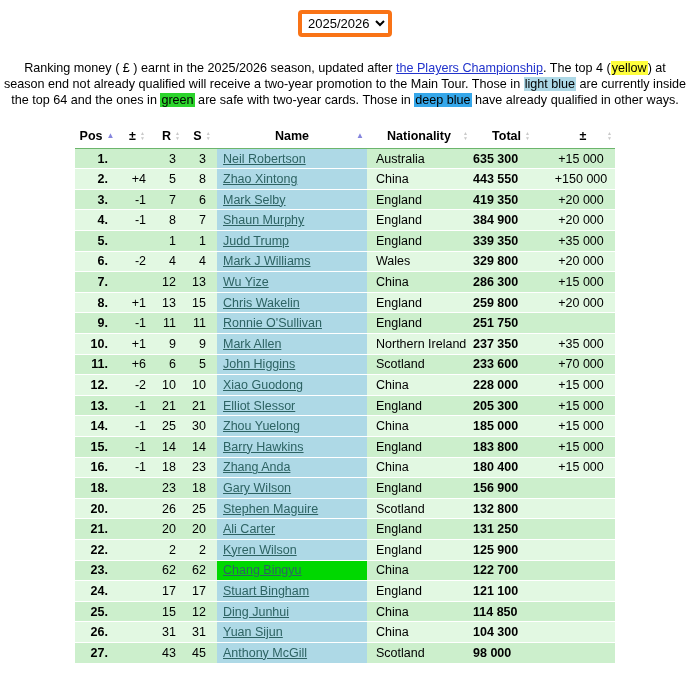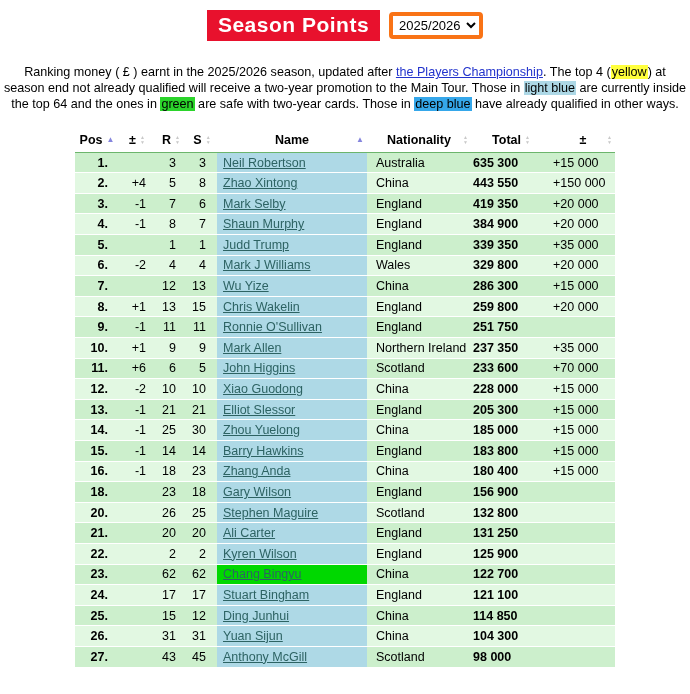--- a/index.html
+++ b/index.html
@@ -40,27 +40,26 @@
 
   td.c-pos    { text-align:right; font-weight:bold; padding-right:11px; }
   td.c-change { text-align:right; padding-right:9px; }
   td.c-r      { text-align:right; padding-right:11px; }
   td.c-s      { text-align:right; padding-right:11px; }
   td.c-name   { text-align:left; padding-left:6px; background:#aed9e6; }
   td.c-name.green-bg { background:#00d800; }
   td.c-name a { color:#2d6363; text-decoration:underline; cursor:pointer; }
   td.c-nationality { text-align:left; padding-left:9px; }
   td.c-total  { text-align:left; font-weight:bold; padding-right:13px; }
-  td.c-delta  { text-align:left; padding-right:6px; }
+  td.c-delta  { text-align:center; padding-right:6px; }
 </style>
 </head>
 <body>
 
 <div class="header-bar">
-  <span class="title">Season Points</span>
   <select class="season-select">
     <option>2025/2026</option>
   </select>
 </div>
 
 <p class="intro" id="intro"><span>Ranking money ( £ ) earnt in the 2025/2026 season, updated after </span><a href="#">the Players Championship</a><span>. The top 4 (</span><span class="hl-yellow">yellow</span><span>) at season end not already qualified will receive a two-year promotion to the Main Tour. Those in </span><span class="hl-lightblue">light blue</span><span> are currently inside the top 64 and the ones in </span><span class="hl-green">green</span><span> are safe with two-year cards. Those in </span><span class="hl-deepblue">deep blue</span><span> have already qualified in other ways.</span></p>
 
 <table>
   <colgroup>
     <col style="width:44px">

